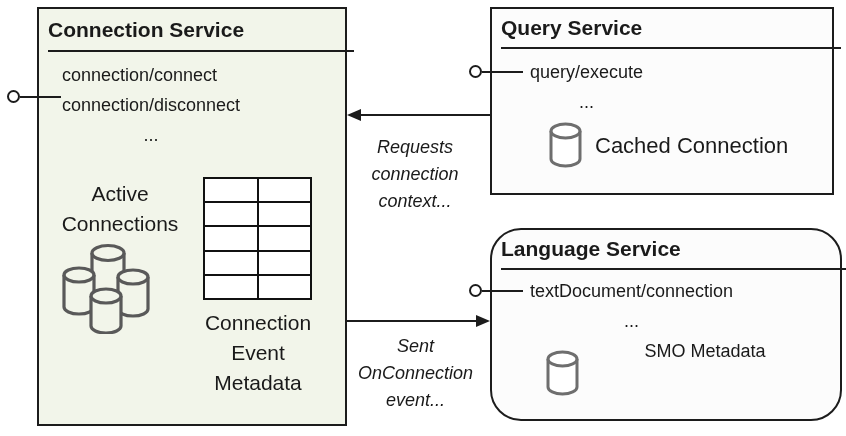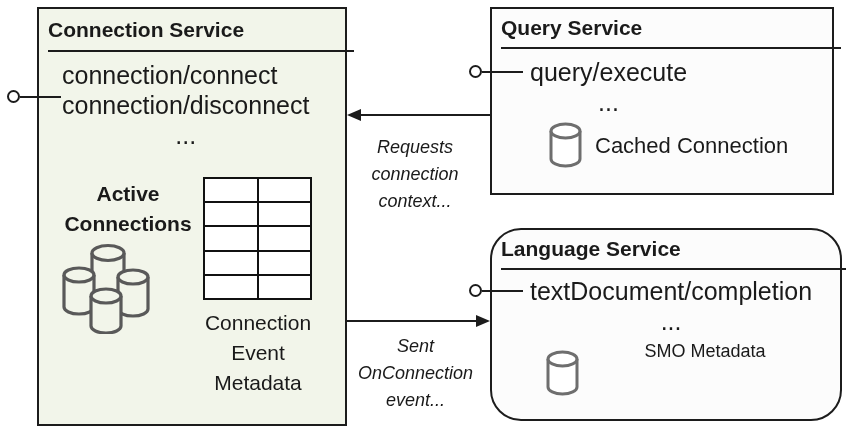--- a/index.html
+++ b/index.html
@@ -6,21 +6,21 @@
   .canvas{position:relative;width:846px;height:436px;background:#ffffff;overflow:hidden;
           font-family:"Liberation Sans",sans-serif;color:#1a1a1a;}
   .box{position:absolute;border:2px solid #1c1c1c;box-sizing:border-box;}
   .box-conn{left:37px;top:7px;width:310px;height:419px;background:#f2f5ea;}
   .box-query{left:490px;top:7px;width:344px;height:188px;background:#fcfcfc;}
   .box-lang{left:490px;top:228px;width:352px;height:193px;background:#fcfcfc;border-radius:31px;}
   .box-title{position:absolute;left:0;top:0;width:100%;text-align:left;
              font-weight:bold;font-size:21px;border-bottom:2px solid #1c1c1c;box-sizing:border-box;margin-left:9px;}
   .t-conn{height:43px;line-height:41px;}
   .t-qls{height:40px;line-height:38px;}
-  .methods{position:absolute;display:inline-block;font-size:25px;line-height:30px;white-space:nowrap;}
+  .methods{position:absolute;display:inline-block;font-size:18px;line-height:30px;white-space:nowrap;}
   .dots{text-align:center;}
   .center-block{position:absolute;text-align:center;font-size:21px;line-height:30px;}
   .grid-table{position:absolute;left:164px;top:168px;width:107px;height:121px;
               display:grid;grid-template-columns:1fr 1fr;grid-auto-rows:1fr;
               background:#ffffff;border:1px solid #111;}
   .grid-cell{border:1px solid #111;background:#ffffff;}
   .icon-abs{position:absolute;}
   .line{position:absolute;height:2px;background:#1c1c1c;}
   .lolli{position:absolute;width:13px;height:13px;border:2px solid #1c1c1c;border-radius:50%;
          background:#ffffff;box-sizing:border-box;}
@@ -38,21 +38,21 @@
 
   <div class="box box-conn">
     <div class="box-title t-conn">Connection Service</div>
 
     <div class="methods" style="left:23px;top:51px;">
       <div>connection/connect</div>
       <div>connection/disconnect</div>
       <div class="dots">...</div>
     </div>
 
-    <div class="center-block" style="left:24px;top:170px;width:130px;font-weight:bold;">
+    <div class="center-block" style="left:16px;top:170px;width:130px;">
       <div>Active</div>
       <div>Connections</div>
     </div>
 
     <svg class="icon-abs" style="left:17px;top:233px;" width="98" height="92" viewBox="0 0 98 92">
       <g fill="#f2f5ea" stroke="#595959" stroke-width="3.2">
         <path d="M36 11 v47 a16 7.5 0 0 0 32 0 v-47"></path>
         <ellipse cx="52" cy="11" rx="16" ry="7.5"></ellipse>
         <path d="M8 33 v32 a15 7 0 0 0 30 0 v-32"></path>
         <ellipse cx="23" cy="33" rx="15" ry="7"></ellipse>
@@ -97,21 +97,21 @@
         <ellipse cx="17.5" cy="9" rx="14.5" ry="7"></ellipse>
       </g>
     </svg>
     <div class="label22" style="left:103px;top:124px;">Cached Connection</div>
   </div>
 
   <div class="box box-lang">
     <div class="box-title t-qls">Language Service</div>
 
     <div class="methods" style="left:38px;top:46px;">
-      <div>textDocument/completion</div>
+      <div>textDocument/connection</div>
       <div class="dots">...</div>
     </div>
 
     <svg class="icon-abs" style="left:53px;top:120px;" width="35" height="46" viewBox="0 0 35 46">
       <g fill="#ffffff" stroke="#6e6e6e" stroke-width="3">
         <path d="M3 9 v28 a14.5 7 0 0 0 29 0 v-28"></path>
         <ellipse cx="17.5" cy="9" rx="14.5" ry="7"></ellipse>
       </g>
     </svg>
     <div class="center-block" style="left:93px;top:106px;width:240px;font-size:18px;line-height:31px;">

